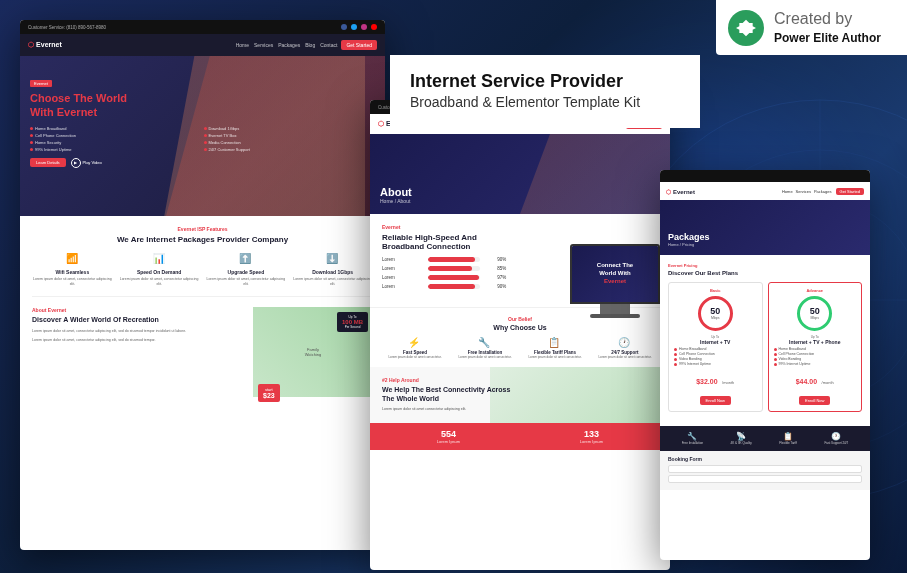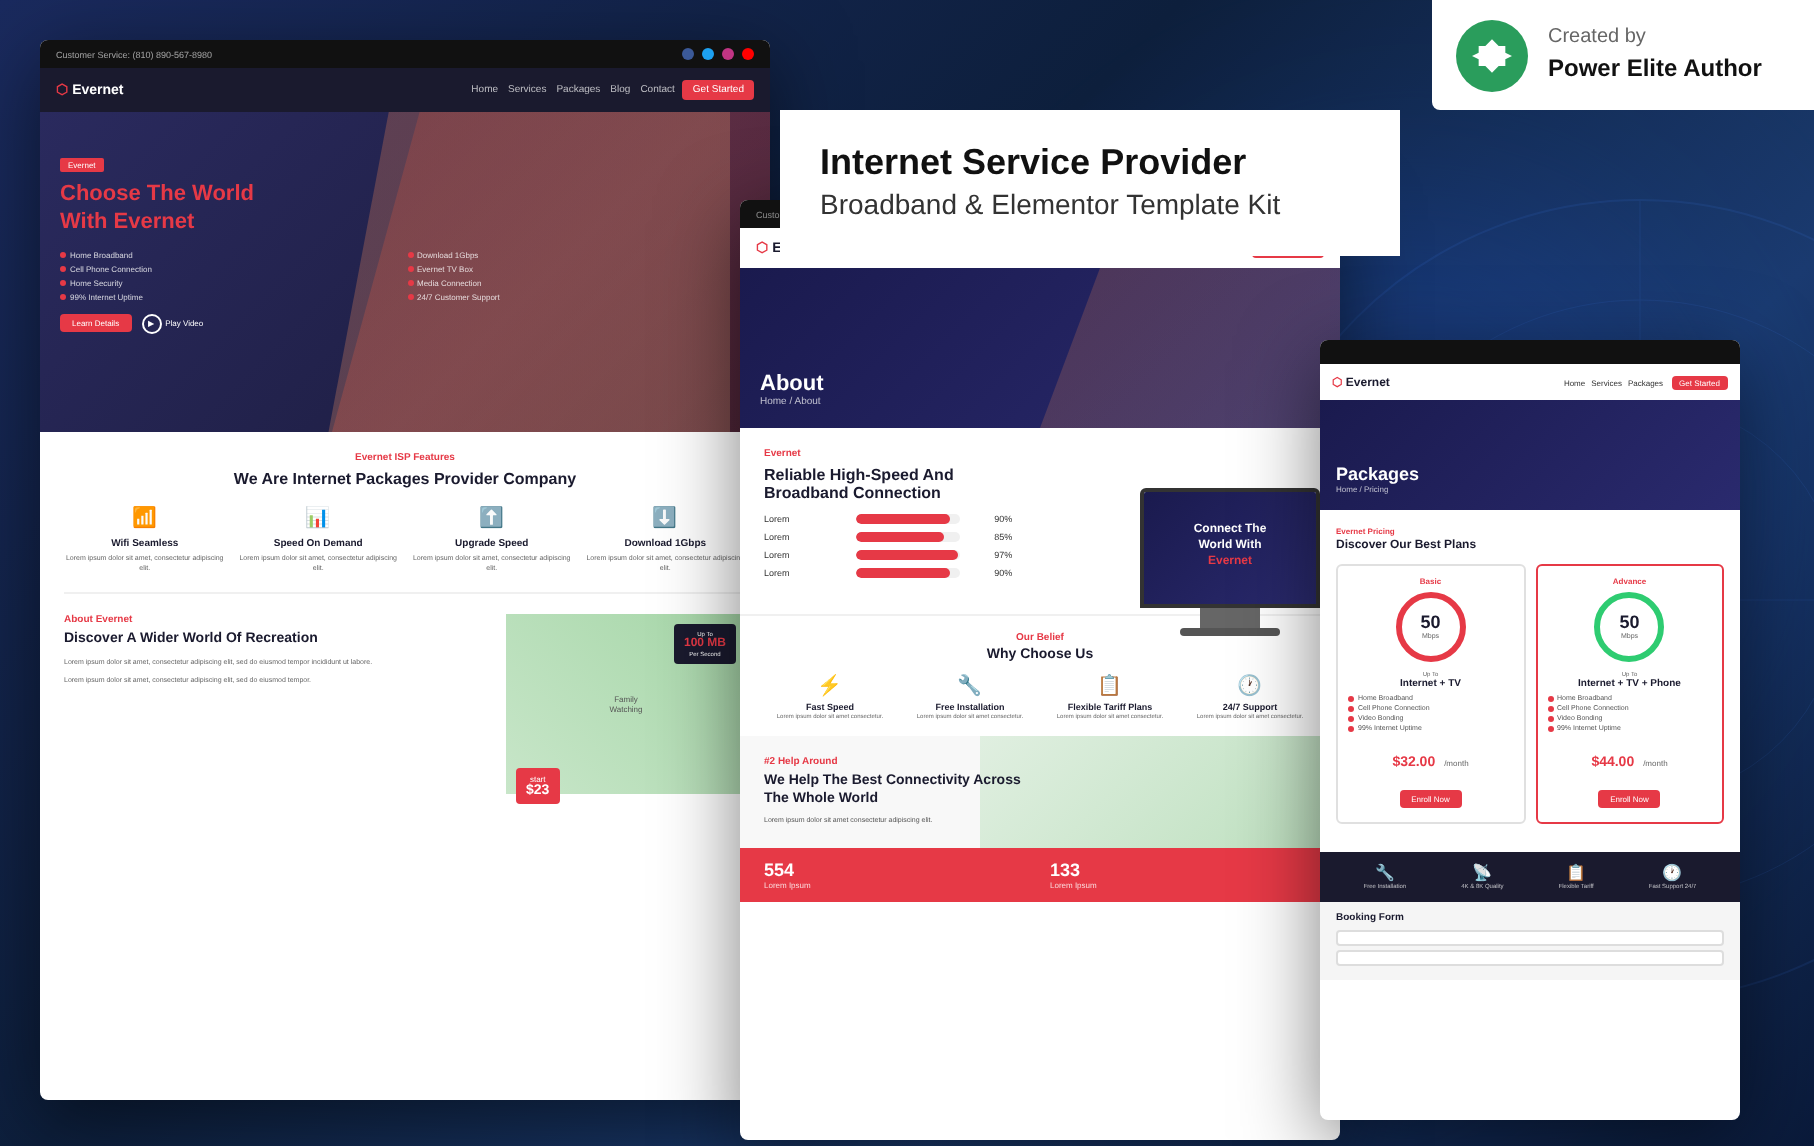--- a/index.html
+++ b/index.html
@@ -50,21 +50,21 @@
       height: 36px;
       background: #2a9d5c;
       border-radius: 50%;
       display: flex;
       align-items: center;
       justify-content: center;
       flex-shrink: 0;
     }
     .badge-icon svg { width: 20px; height: 20px; }
     .badge-text { font-size: 11px; color: #333; line-height: 1.4; }
-    .badge-text .created-by { color: #666; font-size: 10px; }
+    .badge-text .created-by { color: #666; font-size: 16px; }
     .badge-text .author { font-weight: 700; color: #111; font-size: 12px; }
 
     
     .mockup {
       position: absolute;
       border-radius: 4px;
       overflow: hidden;
       box-shadow: 0 10px 40px rgba(0,0,0,0.5);
     }
 
@@ -494,21 +494,21 @@
     .help-title { font-size: 7px; font-weight: 700; color: #1a1a2e; margin-bottom: 4px; line-height: 1.3; }
     .help-text { font-size: 3.5px; color: #555; line-height: 1.5; }
 
     
     .numbers-section {
       display: flex;
       background: #e63946;
       padding: 6px 12px;
       gap: 10px;
     }
-    .number-item { text-align: left; flex: 1; }
+    .number-item { text-align: center; flex: 1; }
     .number-val { color: white; font-size: 9px; font-weight: 700; }
     .number-label { color: rgba(255,255,255,0.8); font-size: 4px; }
 
     
     .pkg-topbar {
       height: 12px;
       background: #111;
     }
     .pkg-nav {
       height: 18px;

